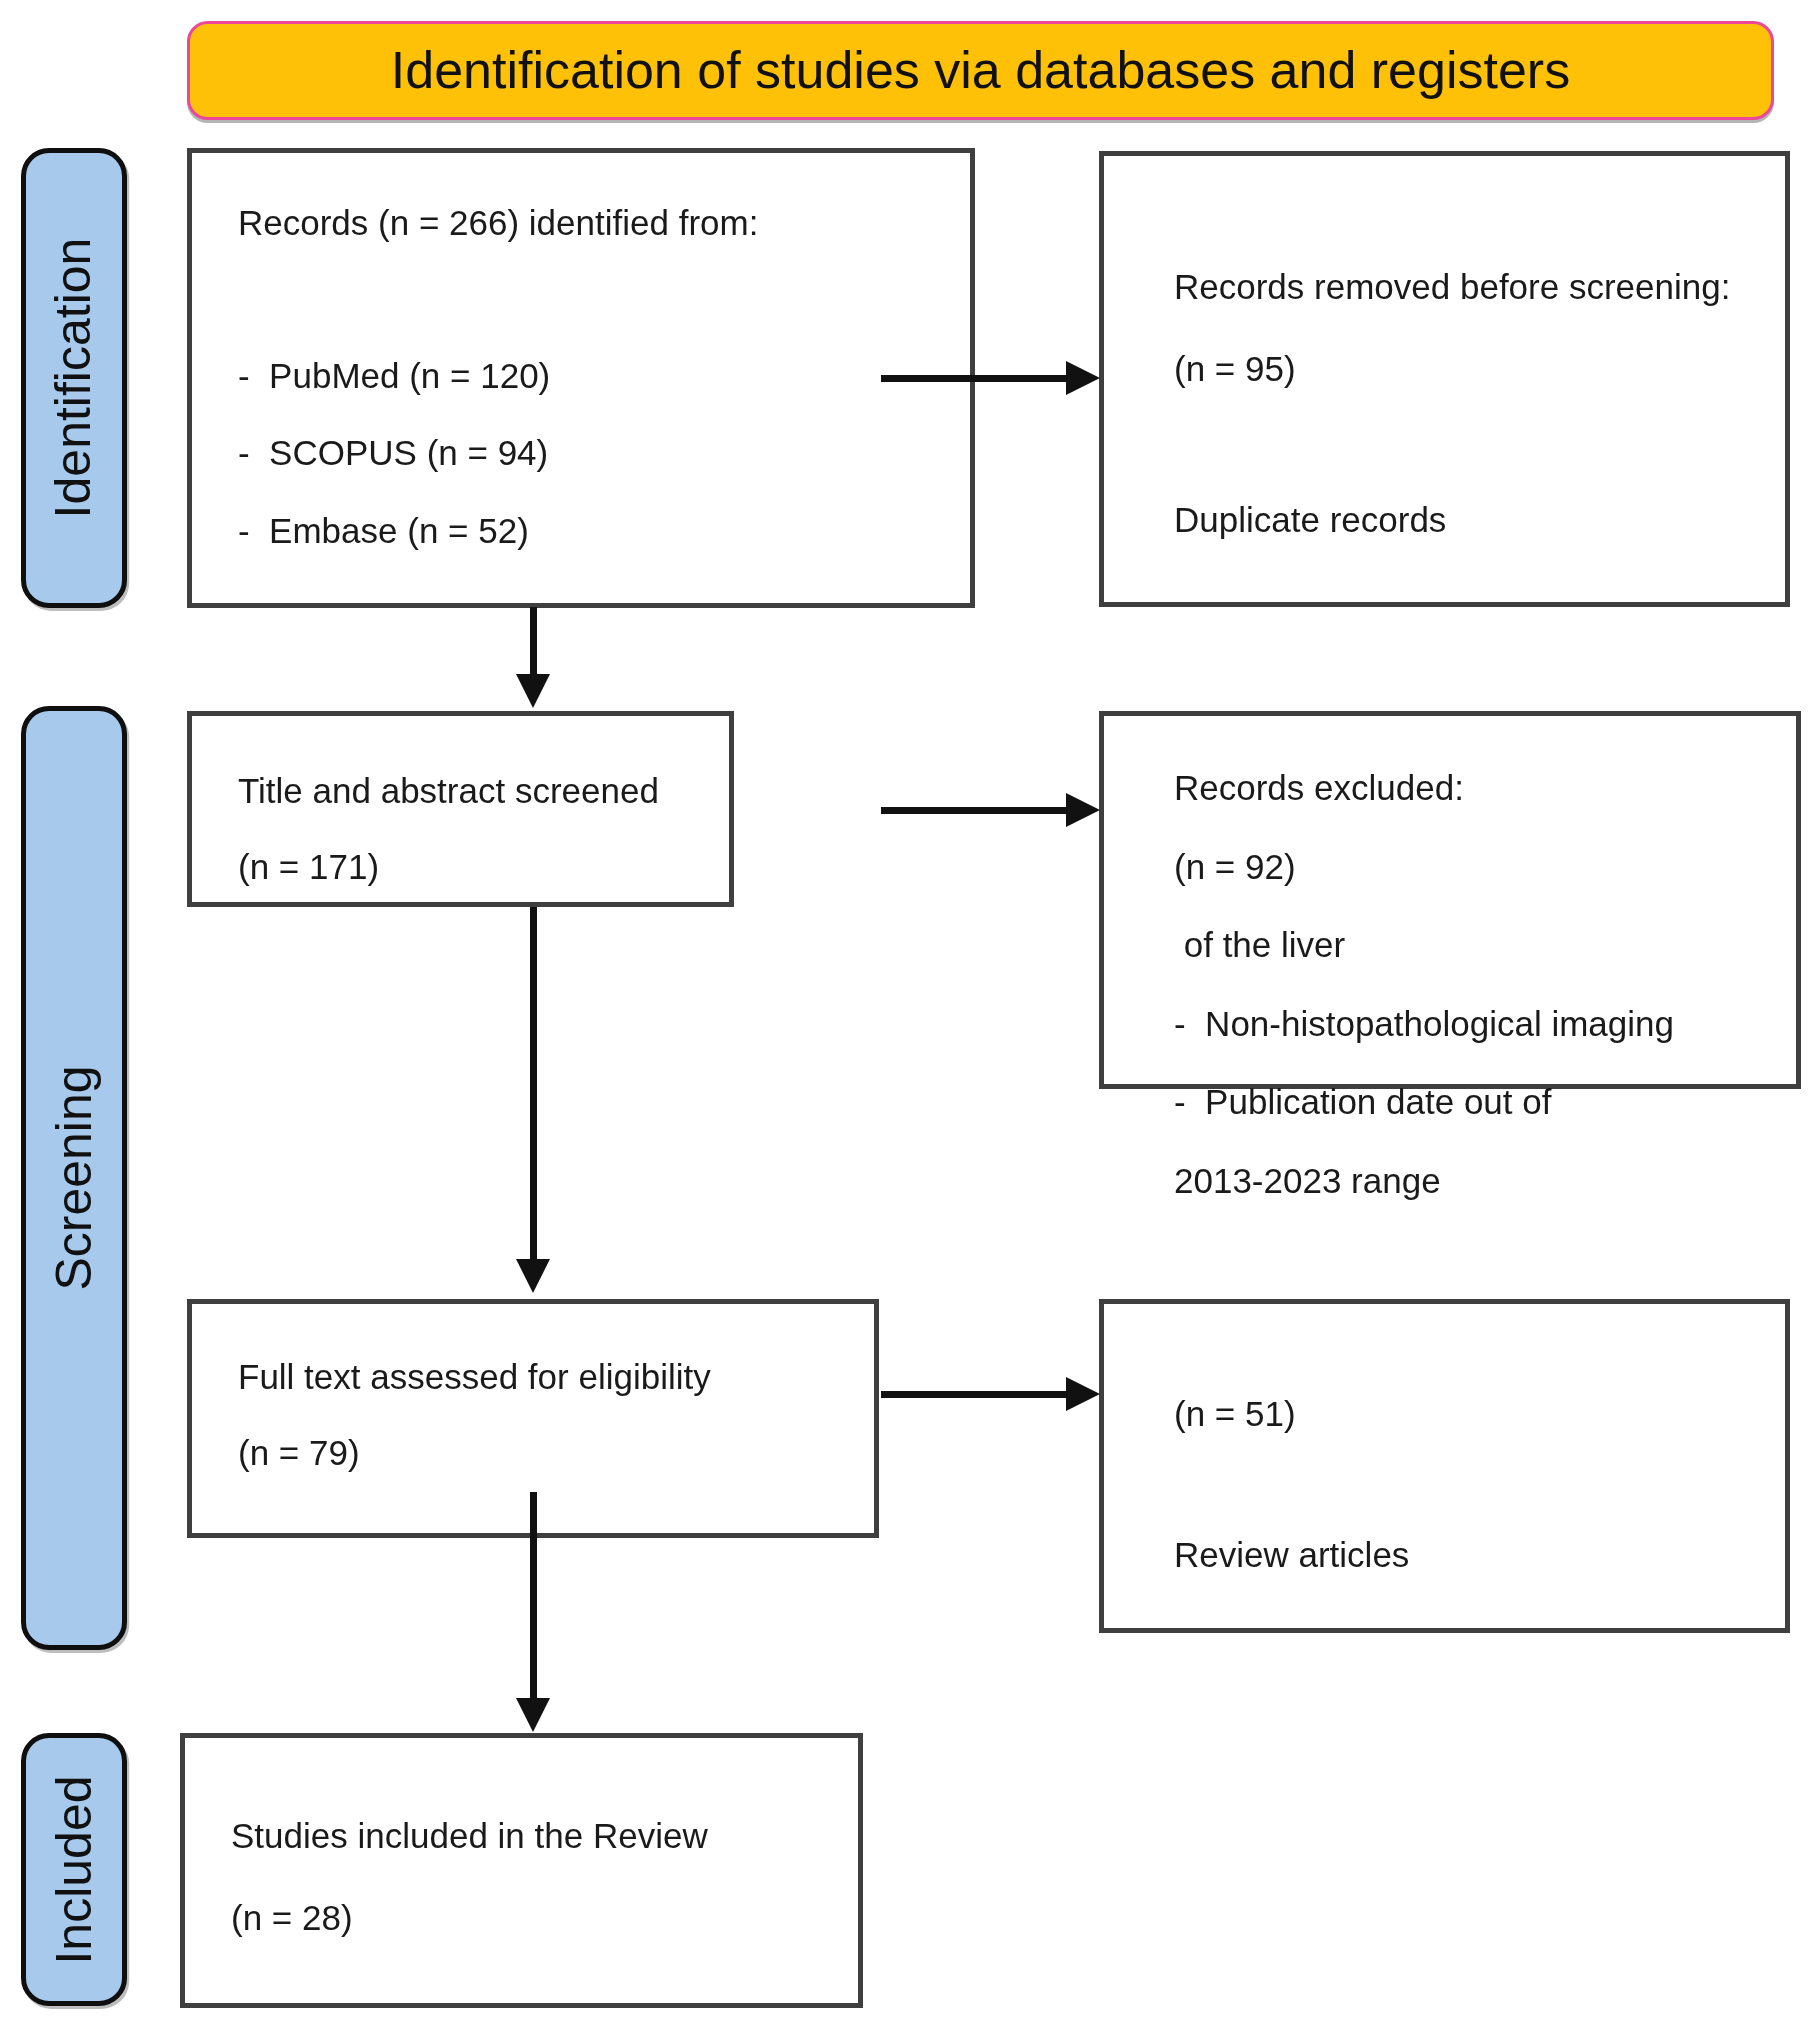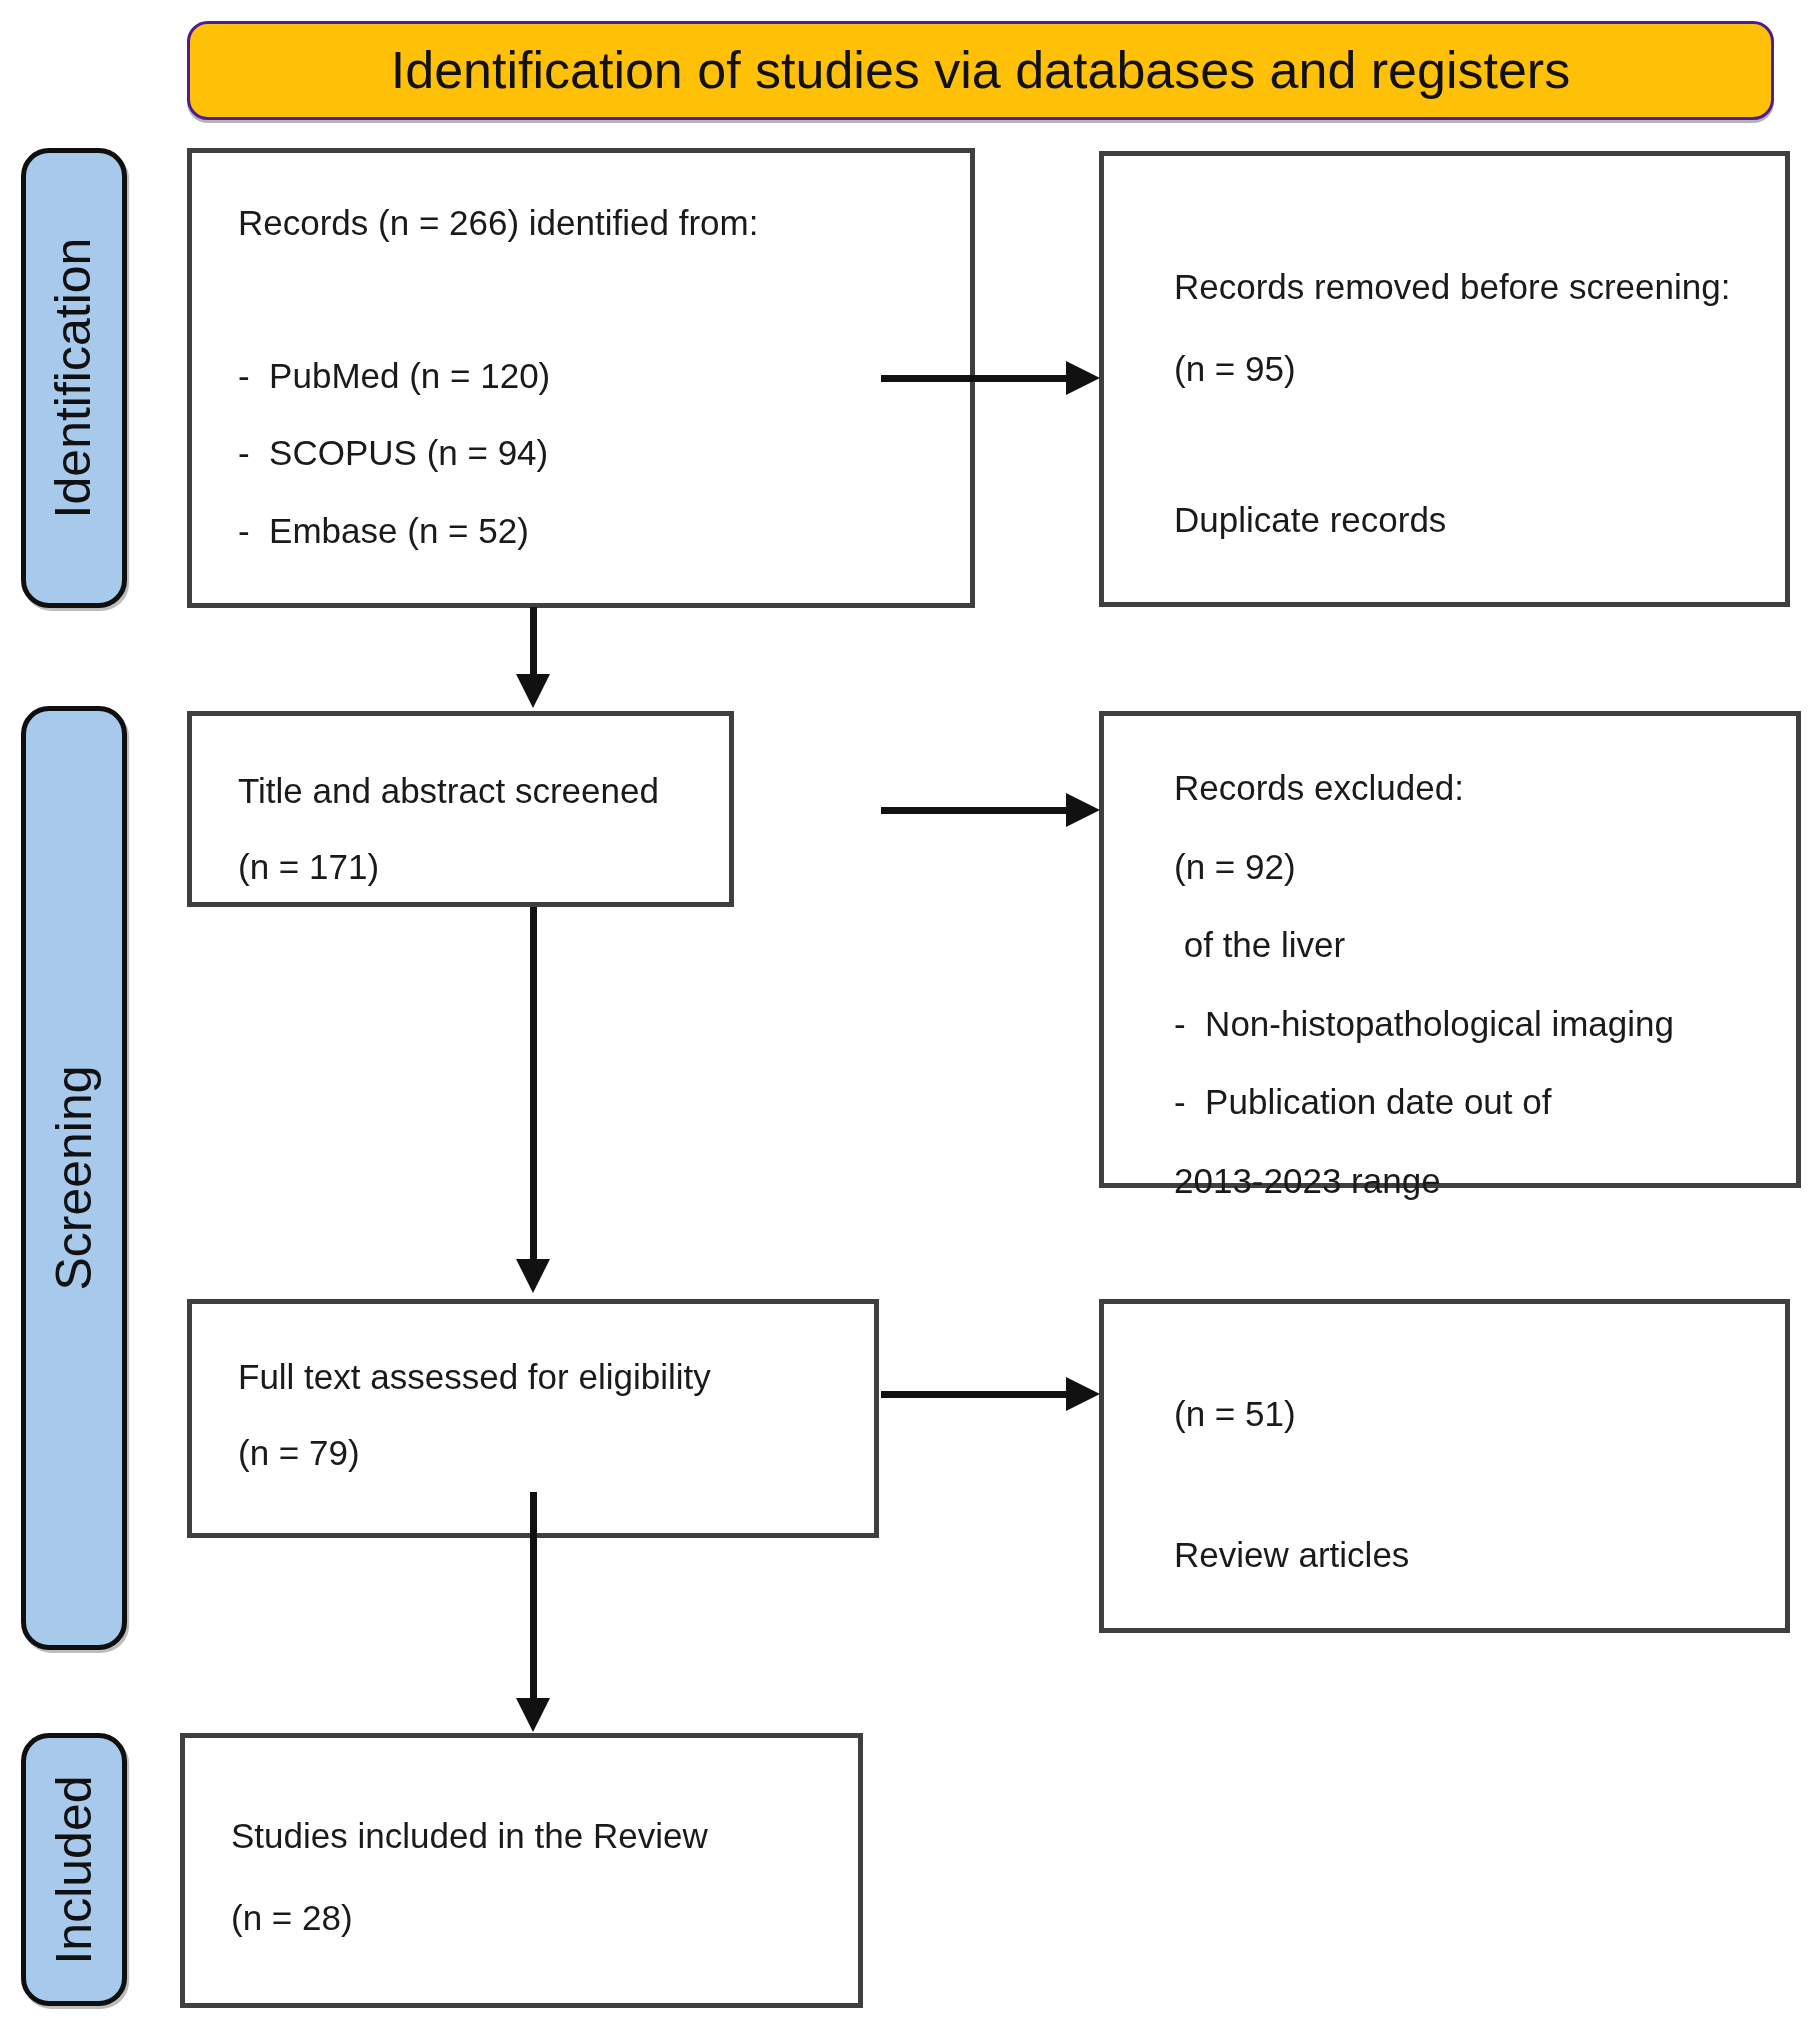--- a/index.html
+++ b/index.html
@@ -11,21 +11,21 @@
     font-family: "Liberation Sans", "DejaVu Sans", sans-serif;
     color: #1a1a1a;
   }
 
   
   .banner {
     position: absolute;
     left: 187px; top: 20.7px;
     width: 1587px; height: 99px;
     background: #FFC008;
-    border: 3px solid #4c1d95;
+    border: 3px solid #ec4899;
     border-radius: 20.7px;
     box-sizing: border-box;
     display: flex; align-items: center; justify-content: center;
     font-size: 52px;
     color: #111;
     box-shadow: 0 3px 0 rgba(90,90,90,.45);
   }
 
   
   .stage {
@@ -63,21 +63,21 @@
   .box-identified .title { margin-bottom: 112px; }
   .box-identified .item  { margin-bottom: 37px; }
 
   .box-removed { left: 1099px; top: 151px; width: 691px; height: 456px; padding: 111px 22px 0 70px; }
   .box-removed .count  { margin-top: 41px; }
   .box-removed .reason { margin-top: 111px; }
 
   .box-screened { left: 187px; top: 711px; width: 547px; height: 196px; padding: 55px 22px 0 46px; }
   .box-screened .count { margin-top: 35px; }
 
-  .box-excluded { left: 1099px; top: 711px; width: 702px; height: 477px; padding: 52px 22px 0 70px; }
+  .box-excluded { left: 1099px; top: 711px; width: 702px; height: 378px; padding: 52px 22px 0 70px; }
   .box-excluded p { margin-bottom: 38px; }
 
   .box-fulltext { left: 187px; top: 1299px; width: 692px; height: 239px; padding: 53px 22px 0 46px; }
   .box-fulltext .count { margin-top: 35px; }
 
   .box-reports { left: 1099px; top: 1299px; width: 691px; height: 334px; padding: 52px 22px 0 70px; }
   .box-reports .count  { margin-top: 38px; }
   .box-reports .reason { margin-top: 100px; }
 
   .box-included { left: 180px; top: 1733px; width: 683px; height: 275px; padding: 78px 22px 0 46px; }

